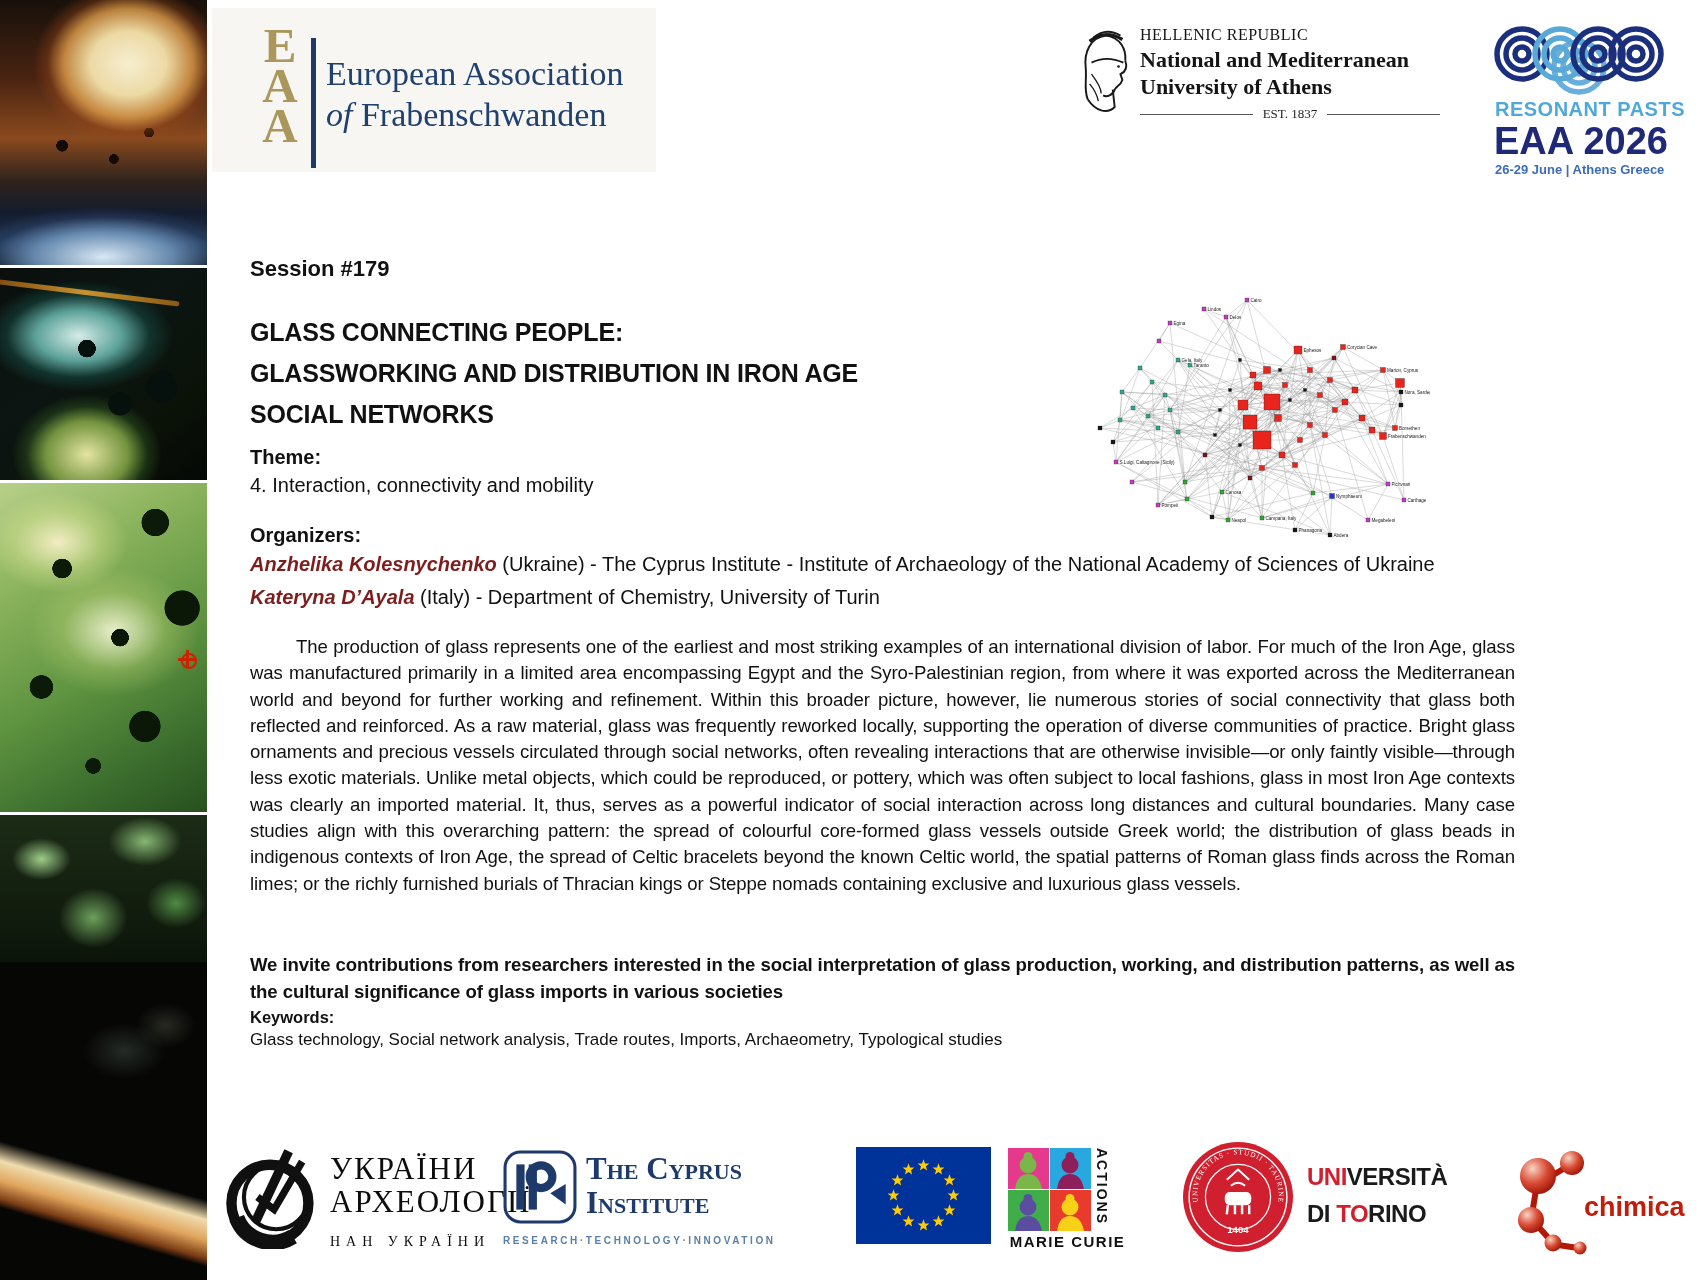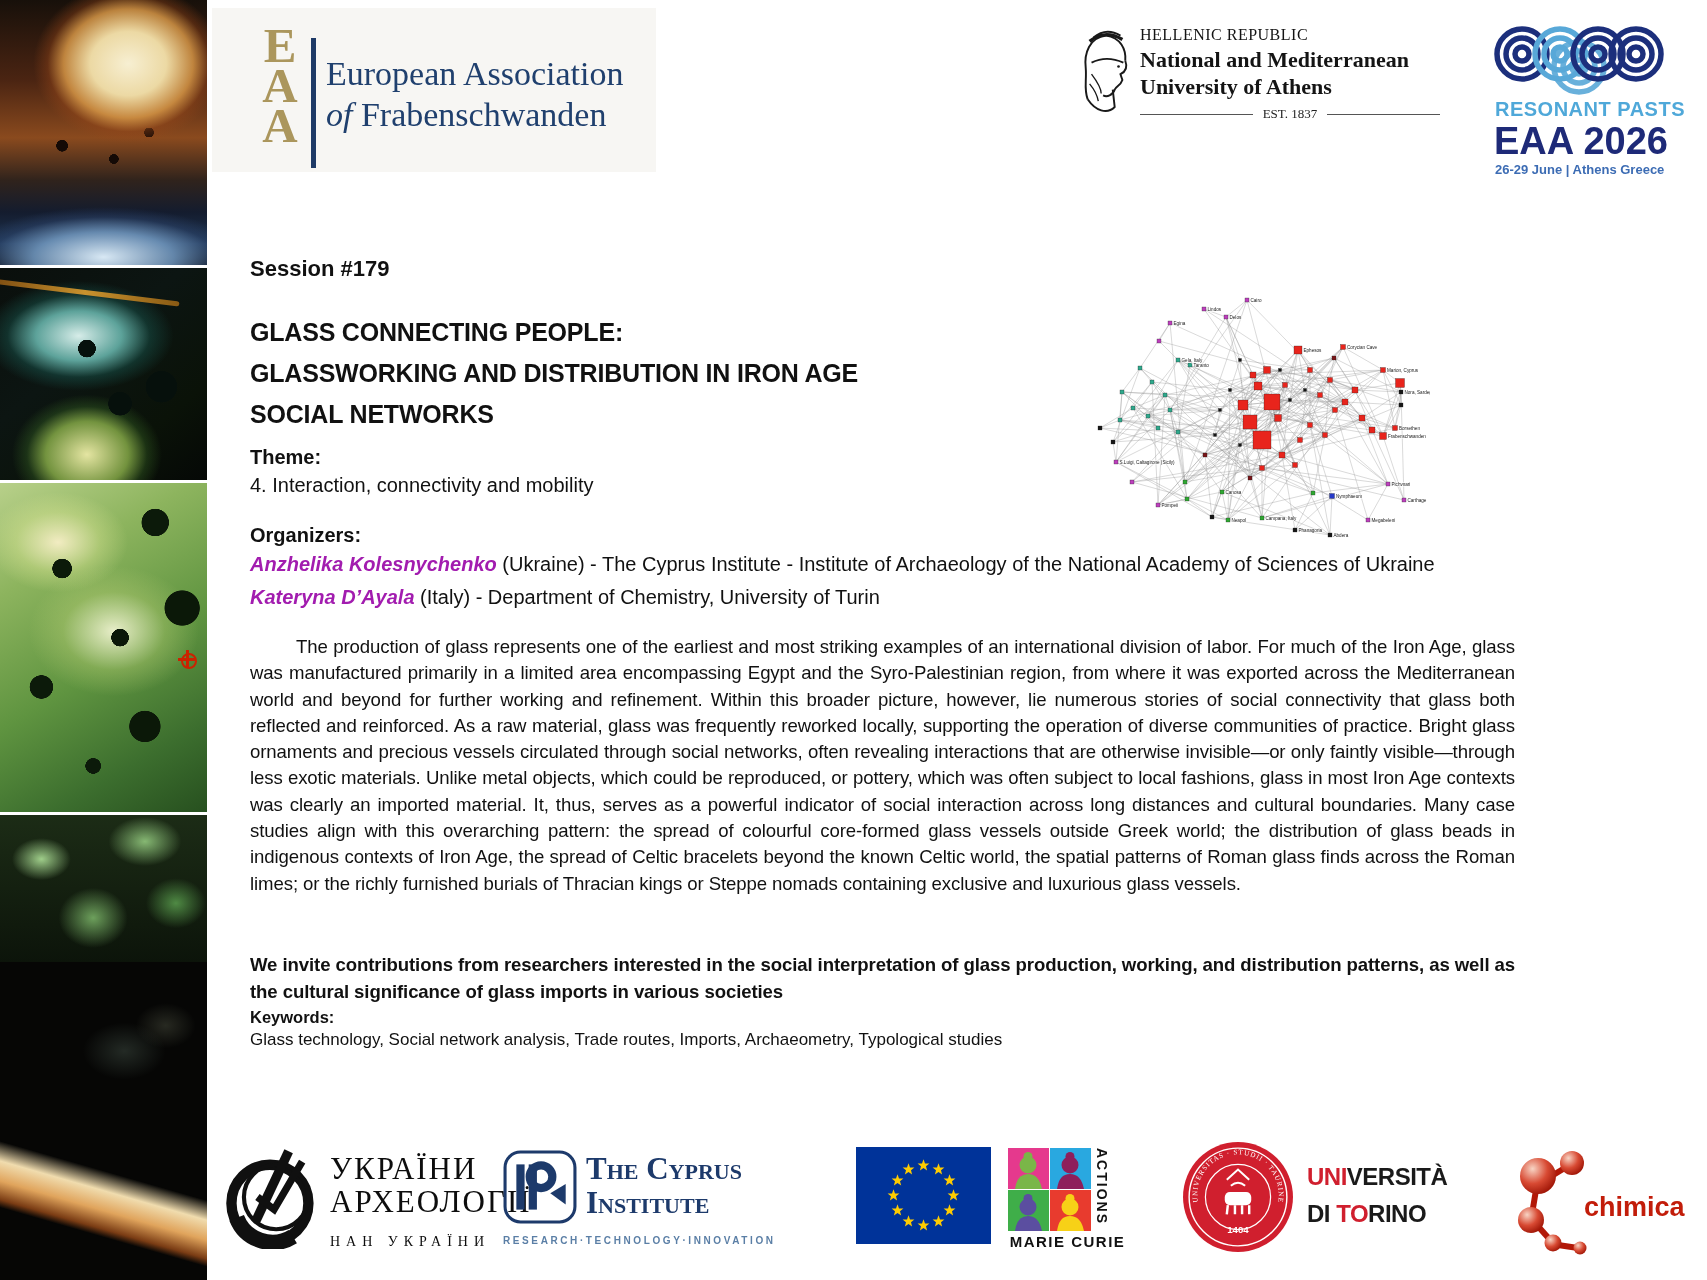--- a/index.html
+++ b/index.html
@@ -88,21 +88,21 @@
 
   
   .content{position:absolute;left:250px;top:0;width:1265px;}
   .session-no{position:absolute;top:256px;font-size:22px;font-weight:700;}
   .session-title{position:absolute;top:312px;font-size:25px;font-weight:700;line-height:41px;letter-spacing:-.2px;}
   .theme-label{position:absolute;top:446px;font-size:20px;font-weight:700;}
   .theme-value{position:absolute;top:474px;font-size:20px;}
   .org-label{position:absolute;top:524px;font-size:20px;font-weight:700;}
   .org1{position:absolute;top:553px;font-size:20px;white-space:nowrap;}
   .org2{position:absolute;top:586px;font-size:20px;white-space:nowrap;}
-  .org-name{color:#a21caf;font-weight:700;font-style:italic;}
+  .org-name{color:#7f1d1d;font-weight:700;font-style:italic;}
   .abstract{position:absolute;top:634px;width:1265px;font-size:18.6px;line-height:26.3px;
     text-align:justify;text-indent:46px;letter-spacing:-.1px;}
   .invite{position:absolute;top:952px;width:1265px;font-size:18.6px;line-height:26.6px;font-weight:700;
     text-align:justify;letter-spacing:-.1px;}
   .kw-label{position:absolute;top:1008px;font-size:16.5px;font-weight:700;}
   .kw-line{position:absolute;top:1030px;font-size:17px;}
 
   
   .netwrap{position:absolute;left:1000px;top:250px;width:430px;height:290px;}
 

